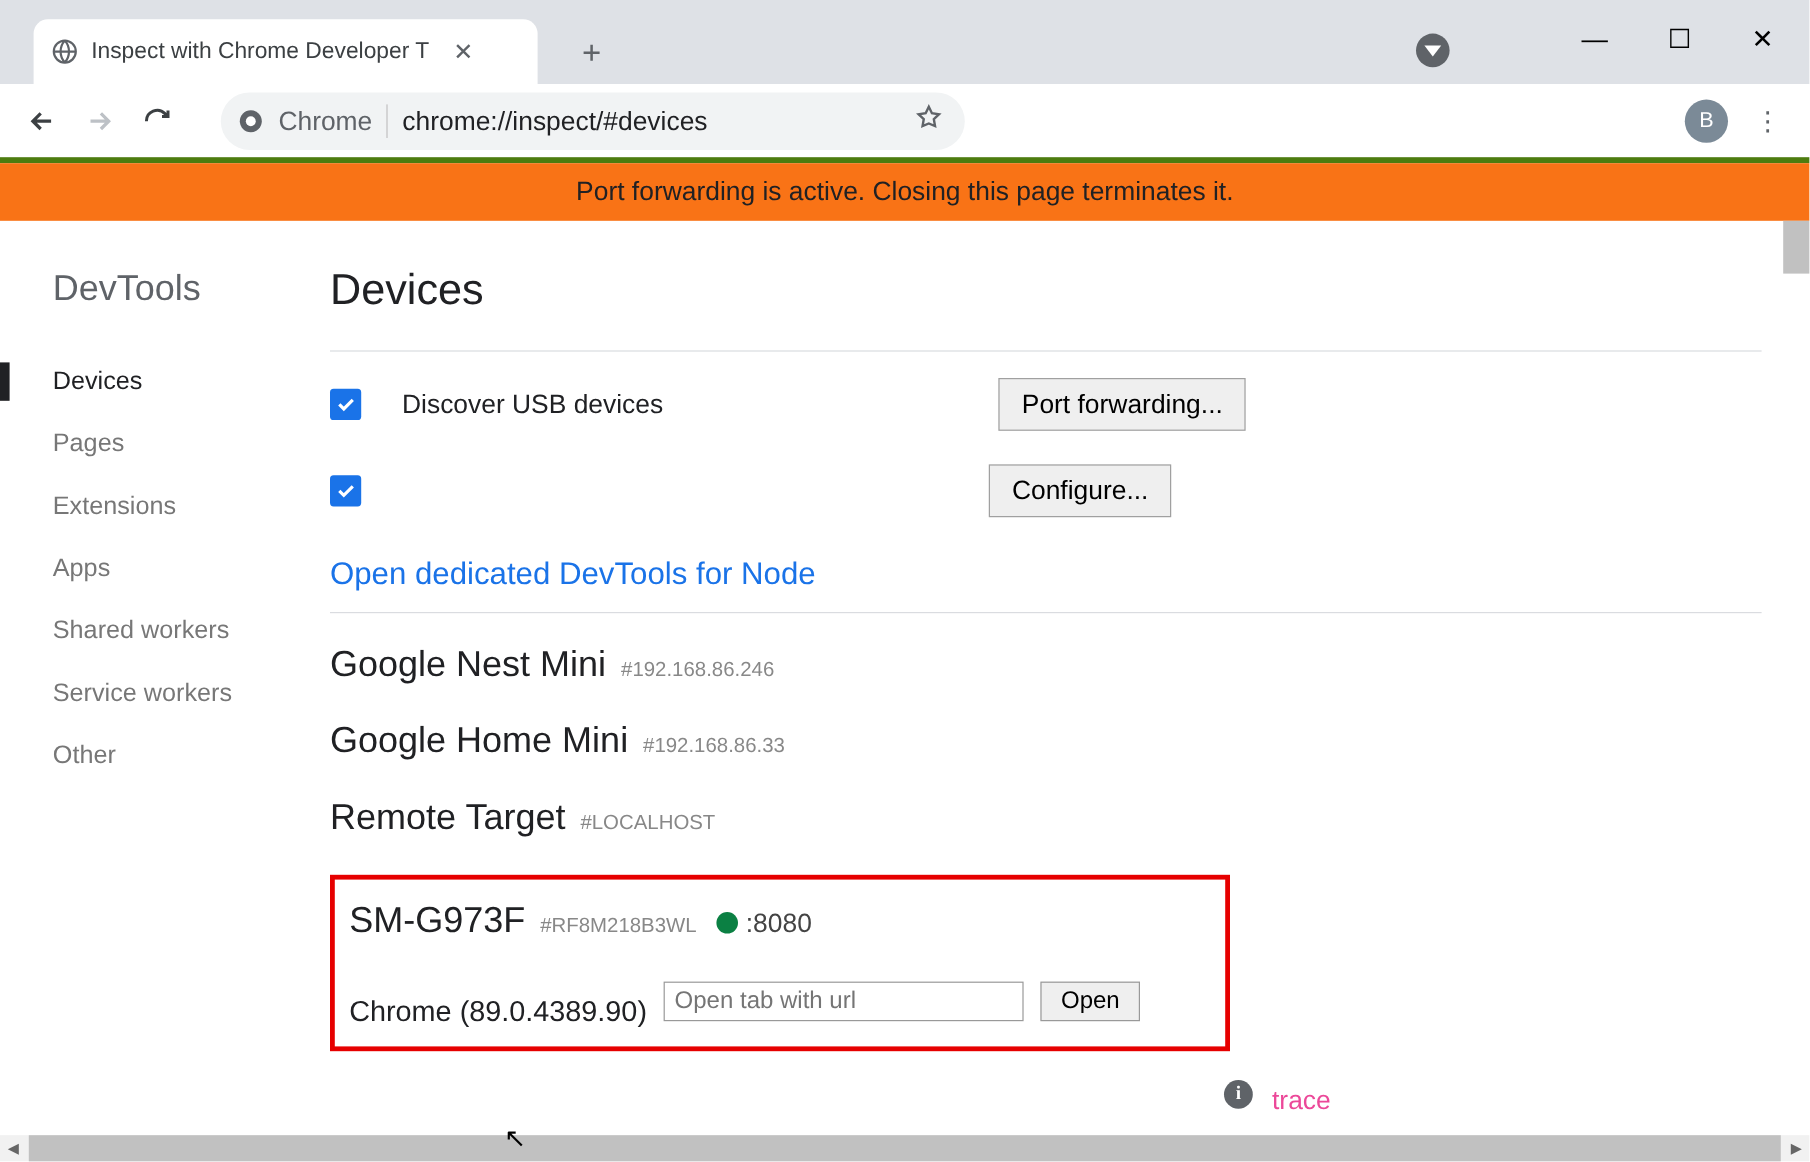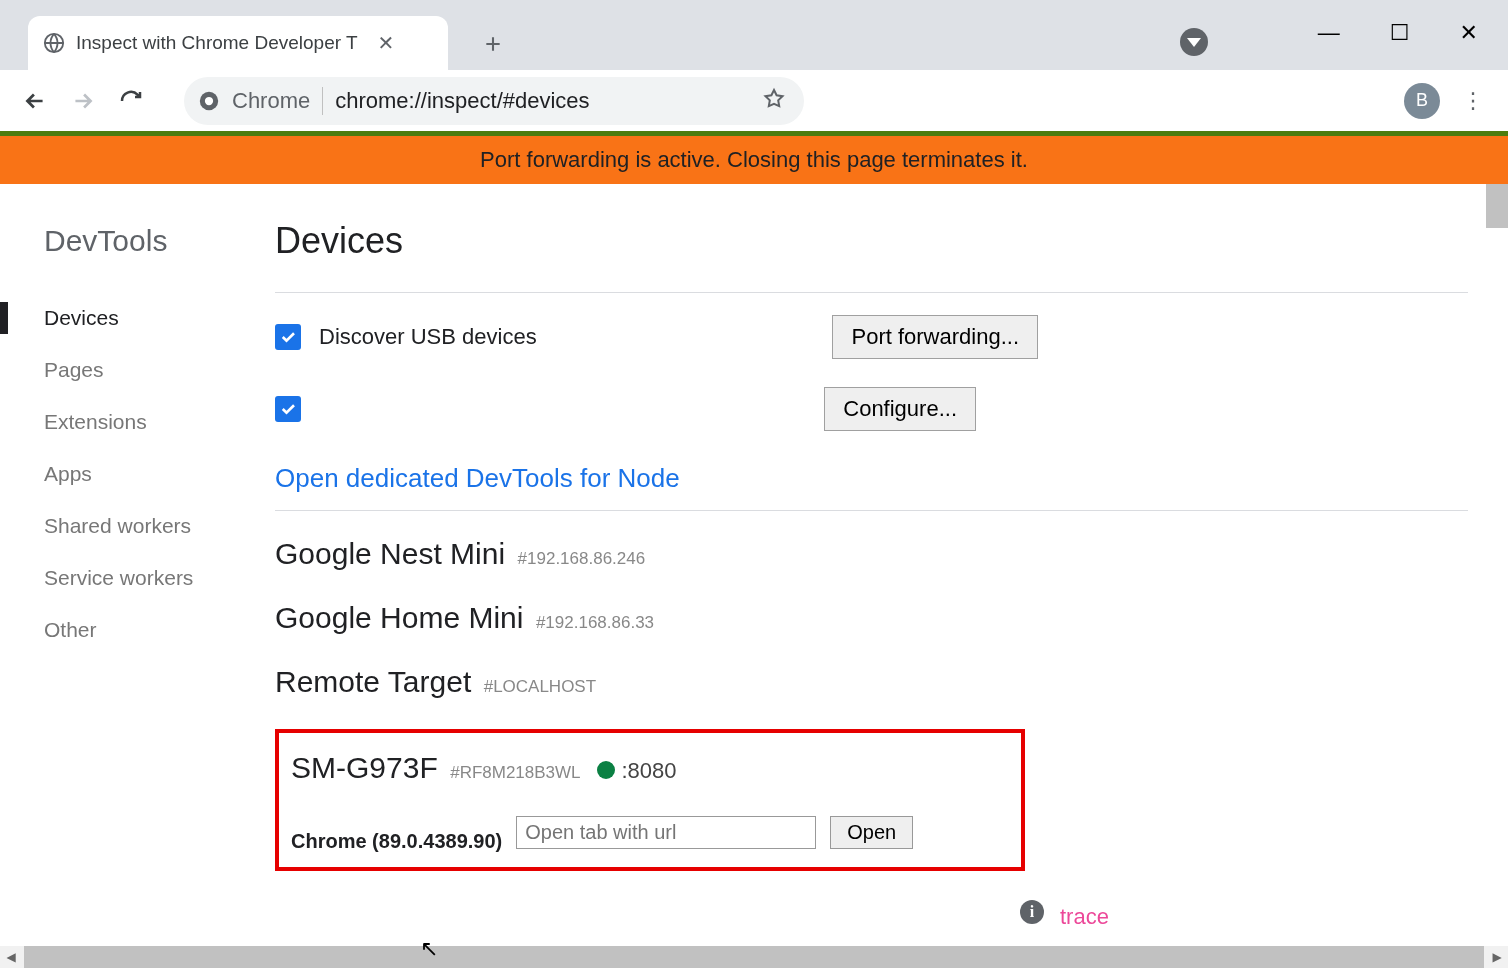--- a/index.html
+++ b/index.html
@@ -226,20 +226,21 @@
     }
     .settings {
       border-top: 1px solid #dadce0;
       border-bottom: 1px solid #dadce0;
       padding: 22px 0 16px 0;
     }
     .setting-row {
       display: flex;
       align-items: center;
       margin-bottom: 28px;
+      gap: 16px;
     }
     .chk {
       width: 26px;
       height: 26px;
       border-radius: 3px;
       background: #1a73e8;
       display: inline-flex;
       align-items: center;
       justify-content: center;
       margin-right: 18px;
@@ -303,22 +304,22 @@
       font-size: 22px;
       color: #444;
     }
     .browser-row {
       margin-top: 26px;
       display: flex;
       align-items: center;
       gap: 14px;
     }
     .browser-label {
-      font-size: 20px;
-      font-weight: 700;
+      font-size: 24px;
+      font-weight: 400;
       margin-top: 19px;
     }
     .url-input {
       font-size: 20px;
       border: 1px solid #999;
       padding: 4px 8px;
       width: 300px;
       font-family: inherit;
       color: #777;
     }

